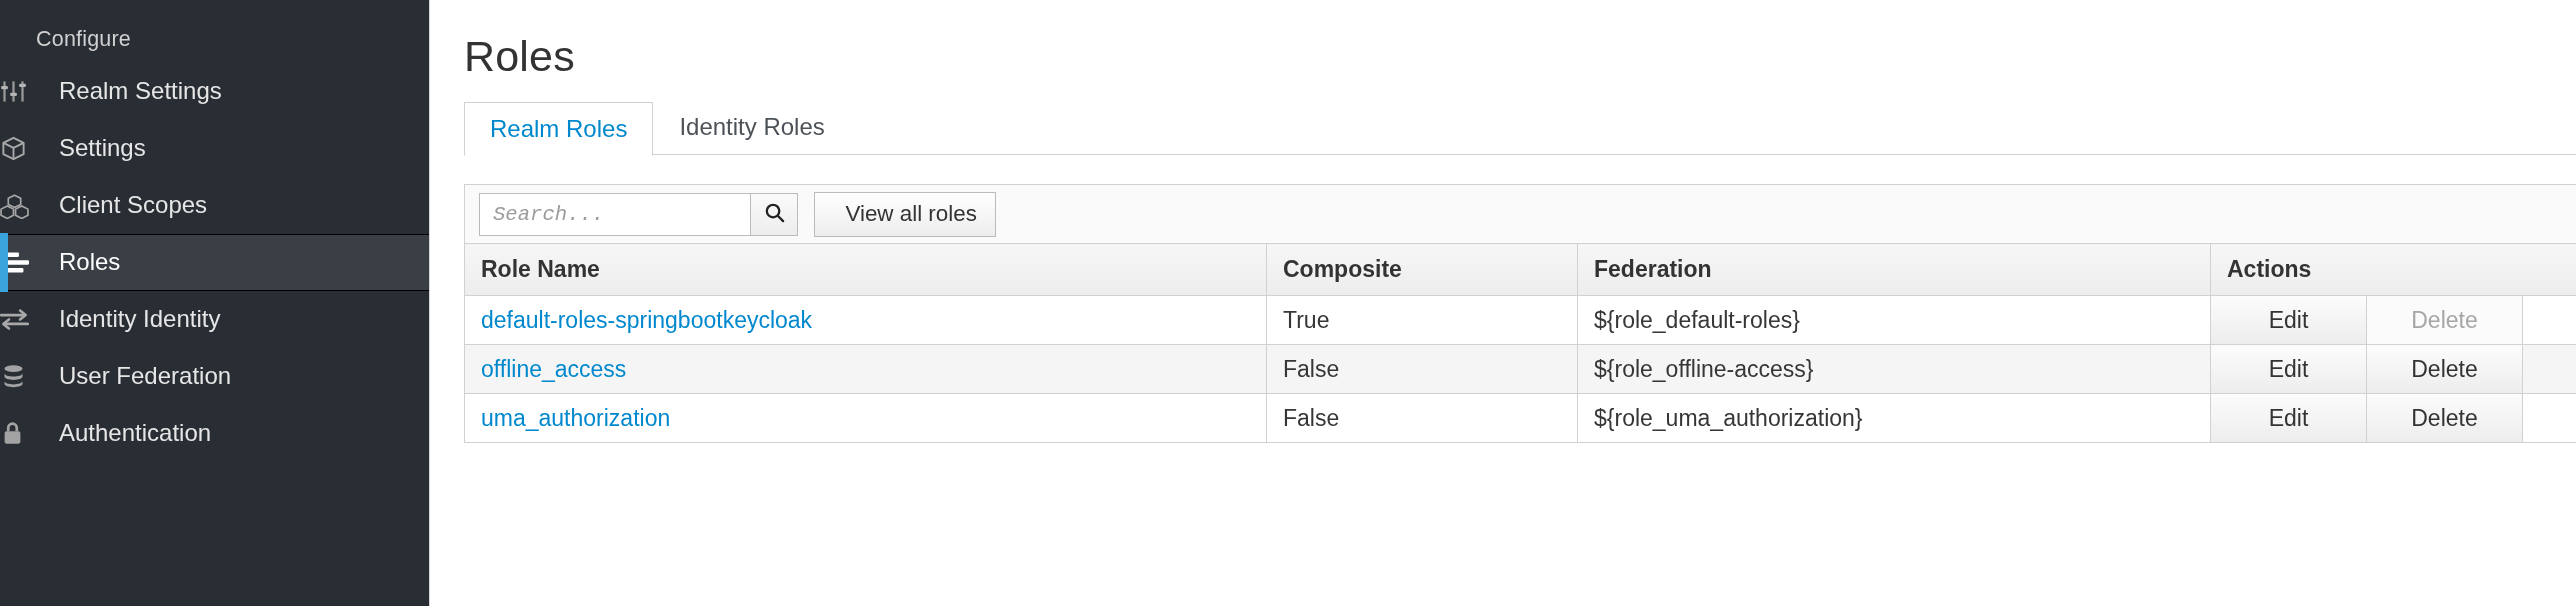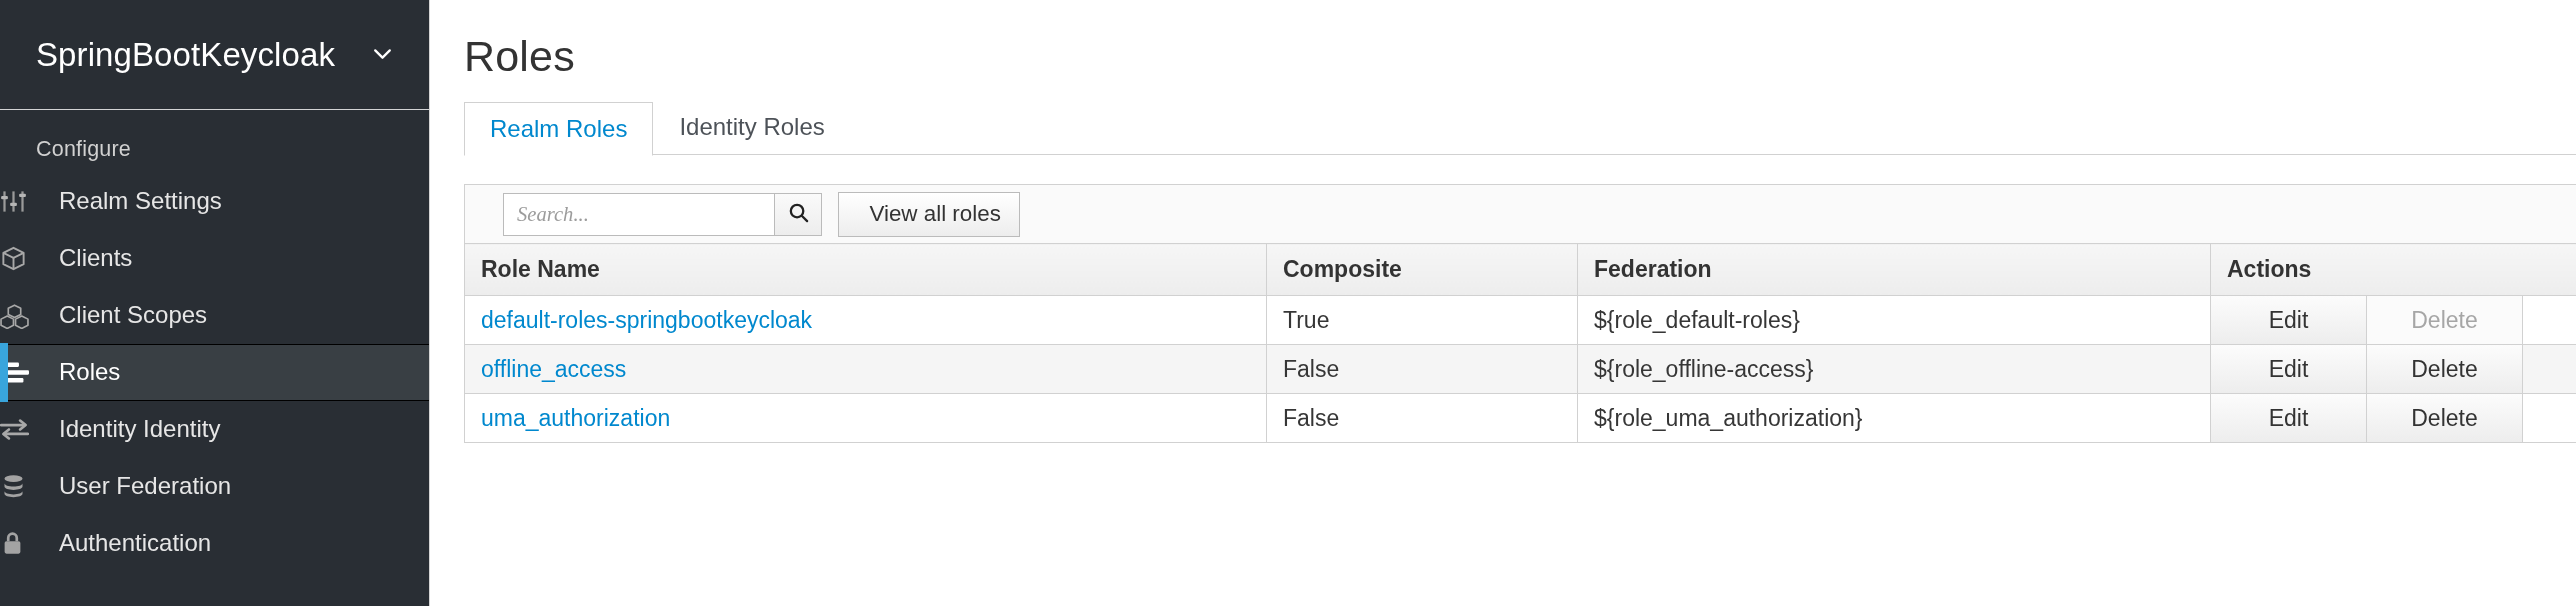--- a/index.html
+++ b/index.html
@@ -141,23 +141,22 @@
   .search-input {
     width: 271px;
     height: 43px;
     border: 1.8px solid #bbb;
     border-right: none;
     background: #fff;
     font-size: 20.6px;
     font-style: italic;
     color: #9c9c9c;
     padding: 0 12.6px;
-    font-family: Liberation Serif, serif;
+    font-family: Liberation Mono, monospace;
     outline: none;
-    margin-left: 24px;
   }
   .search-input::placeholder { color: #9c9c9c; font-style: italic; opacity: 1; }
   .search-btn {
     width: 48px;
     height: 43px;
     border: 1.8px solid #bbb;
     background: linear-gradient(to bottom, #fafafa, #ededed);
     display: flex;
     align-items: center;
     justify-content: center;
@@ -226,28 +225,20 @@
   }
   .action-btn.disabled { color: #a6a6a6; background: #fbfbfb; cursor: default; }
 </style>
 </head>
 <body>
 
 <div id="app">
 
   <div class="sidebar">
 
-    <div class="realm-selector">
-      <span class="realm-name">SpringBootKeycloak</span>
-      <span class="chevron">
-        <svg width="25" height="25" viewBox="0 0 24 24" fill="none" stroke="#ffffff" stroke-width="2.2" stroke-linecap="round" stroke-linejoin="round">
-            <polyline points="5 9 12 16 19 9"></polyline>
-          </svg>
-      </span>
-    </div>
 
     <div class="nav-section-title">Configure</div>
 
     <div class="nav-list">
 
       <div class="nav-item">
         <span class="ico">
           <svg width="27" height="27" viewBox="0 0 24 24" fill="#9a9a9a">
               <rect x="3" y="3" width="2" height="18"></rect>
               <rect x="11" y="3" width="2" height="18"></rect>
@@ -261,21 +252,21 @@
       </div>
 
       <div class="nav-item">
         <span class="ico">
           <svg width="27" height="27" viewBox="0 0 24 24" fill="none" stroke="#a8a8a8" stroke-width="1.7" stroke-linejoin="round">
               <path d="M12 2.5 21 7v10l-9 4.5L3 17V7z"></path>
               <path d="M3 7l9 4.5L21 7"></path>
               <path d="M12 11.5V21.5"></path>
             </svg>
         </span>
-        <span class="label">Clients</span>
+        <span class="label">Settings</span>
       </div>
 
       <div class="nav-item">
         <span class="ico">
           <svg width="29" height="27" viewBox="0 0 28 24" fill="none" stroke="#a8a8a8" stroke-width="1.6" stroke-linejoin="round">
               <path d="M14 2 20 5v6l-6 3-6-3V5z"></path>
               <path d="M7 12.5 13 15.5v6l-6 3-6-3v-6z"></path>
               <path d="M21 12.5 27 15.5v6l-6 3-6-3v-6z"></path>
             </svg>
         </span>

